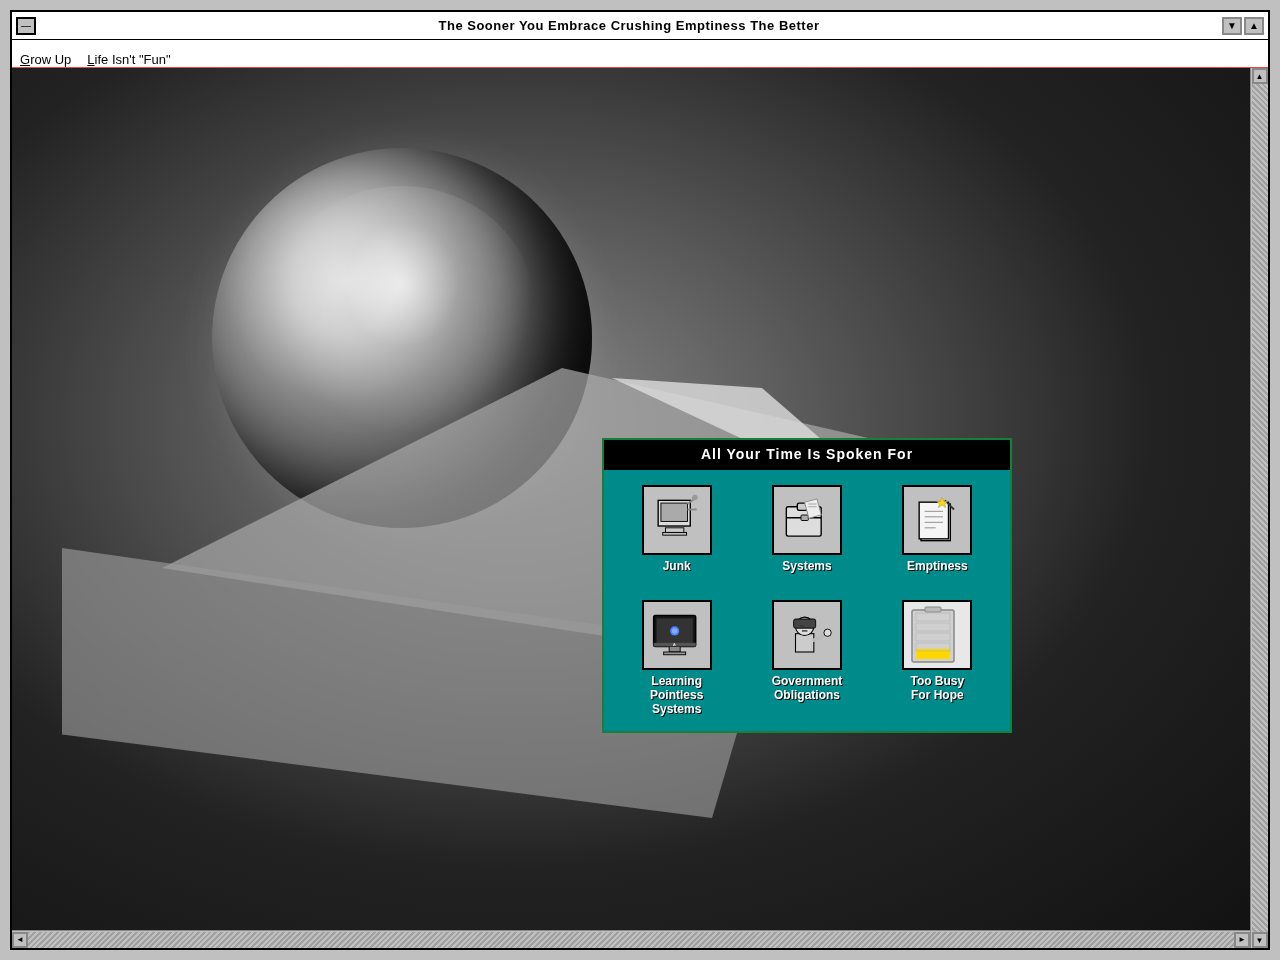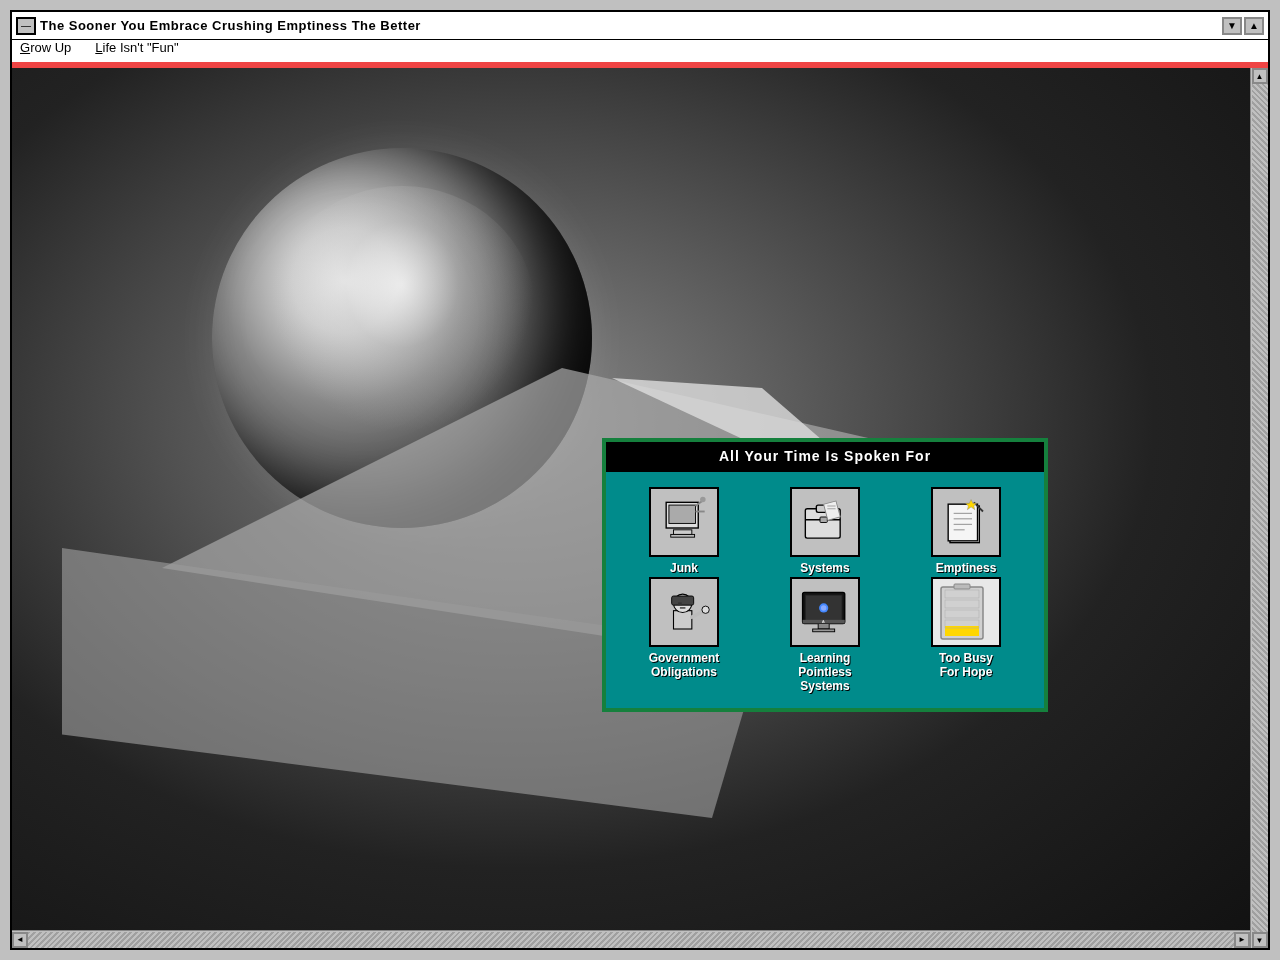--- a/index.html
+++ b/index.html
@@ -42,20 +42,21 @@
       display: flex;
       align-items: center;
       justify-content: center;
       font-size: 10px;
       cursor: pointer;
       margin-right: 4px;
     }
 
     .title-bar-text {
       flex: 1;
+      text-align: center;
       font-size: 13px;
       font-weight: bold;
       letter-spacing: 0.5px;
     }
 
     .title-bar-scroll-down {
       width: 20px;
       height: 18px;
       border: 2px solid #888;
       background: #c0c0c0;
@@ -76,26 +77,26 @@
       align-items: center;
       justify-content: center;
       font-size: 10px;
       cursor: pointer;
       margin-left: 2px;
     }
 
     
     .menu-bar {
       display: flex;
-      align-items: flex-start;
+      align-items: flex-end;
       background: #ffffff;
-      border-bottom: 6px solid #ef4444;
+      border-bottom: 1px solid #ef4444;
       height: 28px;
       padding: 0 8px;
-      gap: 24px;
+      gap: 16px;
     }
 
     .menu-item {
       font-size: 13px;
       cursor: pointer;
       text-decoration: none;
       color: #000;
     }
 
     
@@ -221,42 +222,42 @@
         #a0a0a0 2px,
         #a0a0a0 4px
       );
     }
 
     
     .dialog {
       position: absolute;
       top: 370px;
       left: 590px;
-      width: 446px;
+      width: 410px;
       background: #ec4899;
-      border: 4px solid #15803d;
+      border: 2px solid #15803d;
     }
 
     .dialog-title {
       background: #000;
       color: #fff;
       text-align: center;
       padding: 6px 10px;
       font-size: 14px;
       font-weight: bold;
       letter-spacing: 1px;
       border-bottom: 2px solid #000;
     }
 
     .dialog-content {
       background: #008B8B;
       padding: 15px 10px 15px 10px;
       display: grid;
       grid-template-columns: repeat(3, 1fr);
-      gap: 2px 5px;
+      gap: 27px 5px;
     }
 
     .dialog-item {
       display: flex;
       flex-direction: column;
       align-items: center;
       cursor: pointer;
     }
 
     .dialog-icon {
@@ -392,58 +393,58 @@
               <line x1="16" y1="38" x2="28" y2="38" stroke="#888" stroke-width="1"></line>
 
               <line x1="38" y1="8" x2="48" y2="18" stroke="#333" stroke-width="2"></line>
               <polygon points="35,5 37,9 41,9 38,12 39,16 35,13 31,16 32,12 29,9 33,9" fill="#FFD700" stroke="#888" stroke-width="0.5"></polygon>
             </svg>
           </div>
           <div class="dialog-label">Emptiness</div>
         </div>
 
         <div class="dialog-item">
+          <div class="dialog-icon icon-learning">
+            <svg viewBox="0 0 60 60">
+
+              <rect x="5" y="8" width="46" height="34" rx="2" fill="#111" stroke="#000" stroke-width="1.5"></rect>
+              <rect x="8" y="11" width="40" height="28" fill="#333" stroke="#222" stroke-width="1"></rect>
+
+              <circle cx="28" cy="25" r="5" fill="#4488ff"></circle>
+              <circle cx="28" cy="25" r="3" fill="#88aaff"></circle>
+
+              <rect x="22" y="42" width="12" height="6" fill="#888" stroke="#000" stroke-width="1"></rect>
+              <rect x="16" y="48" width="24" height="3" fill="#999" stroke="#000" stroke-width="1"></rect>
+
+              <rect x="5" y="38" width="46" height="4" fill="#555"></rect>
+              <text x="28" y="41" text-anchor="middle" fill="#fff" font-size="4">A:</text>
+            </svg>
+          </div>
+          <div class="dialog-label">Learning<br>Pointless<br>Systems</div>
+        </div>
+
+        <div class="dialog-item">
           <div class="dialog-icon icon-government">
             <svg viewBox="0 0 60 60">
 
               <rect x="18" y="28" width="20" height="20" fill="#ccc" stroke="#000" stroke-width="1.2"></rect>
 
               <circle cx="28" cy="20" r="10" fill="#ddd" stroke="#000" stroke-width="1.2"></circle>
 
               <rect x="16" y="12" width="24" height="10" rx="2" fill="#444" stroke="#000" stroke-width="1"></rect>
 
               <line x1="38" y1="35" x2="52" y2="28" stroke="#bbb" stroke-width="4" stroke-linecap="round"></line>
 
               <circle cx="53" cy="27" r="4" fill="#ddd" stroke="#000" stroke-width="1"></circle>
 
               <rect x="23" y="19" width="4" height="3" fill="#333"></rect>
               <line x1="25" y1="25" x2="31" y2="25" stroke="#333" stroke-width="1.5"></line>
             </svg>
           </div>
           <div class="dialog-label">Government<br>Obligations</div>
-        </div>
-
-        <div class="dialog-item">
-          <div class="dialog-icon icon-learning">
-            <svg viewBox="0 0 60 60">
-
-              <rect x="5" y="8" width="46" height="34" rx="2" fill="#111" stroke="#000" stroke-width="1.5"></rect>
-              <rect x="8" y="11" width="40" height="28" fill="#333" stroke="#222" stroke-width="1"></rect>
-
-              <circle cx="28" cy="25" r="5" fill="#4488ff"></circle>
-              <circle cx="28" cy="25" r="3" fill="#88aaff"></circle>
-
-              <rect x="22" y="42" width="12" height="6" fill="#888" stroke="#000" stroke-width="1"></rect>
-              <rect x="16" y="48" width="24" height="3" fill="#999" stroke="#000" stroke-width="1"></rect>
-
-              <rect x="5" y="38" width="46" height="4" fill="#555"></rect>
-              <text x="28" y="41" text-anchor="middle" fill="#fff" font-size="4">A:</text>
-            </svg>
-          </div>
-          <div class="dialog-label">Learning<br>Pointless<br>Systems</div>
         </div>
 
 
 
         <div class="dialog-item">
           <div class="dialog-icon" style="background:#e8e8e8;">
             <svg viewBox="0 0 60 60" width="60" height="60">
 
               <rect x="5" y="5" width="42" height="52" rx="2" fill="#d0d0d0" stroke="#888" stroke-width="1.5"></rect>
 

